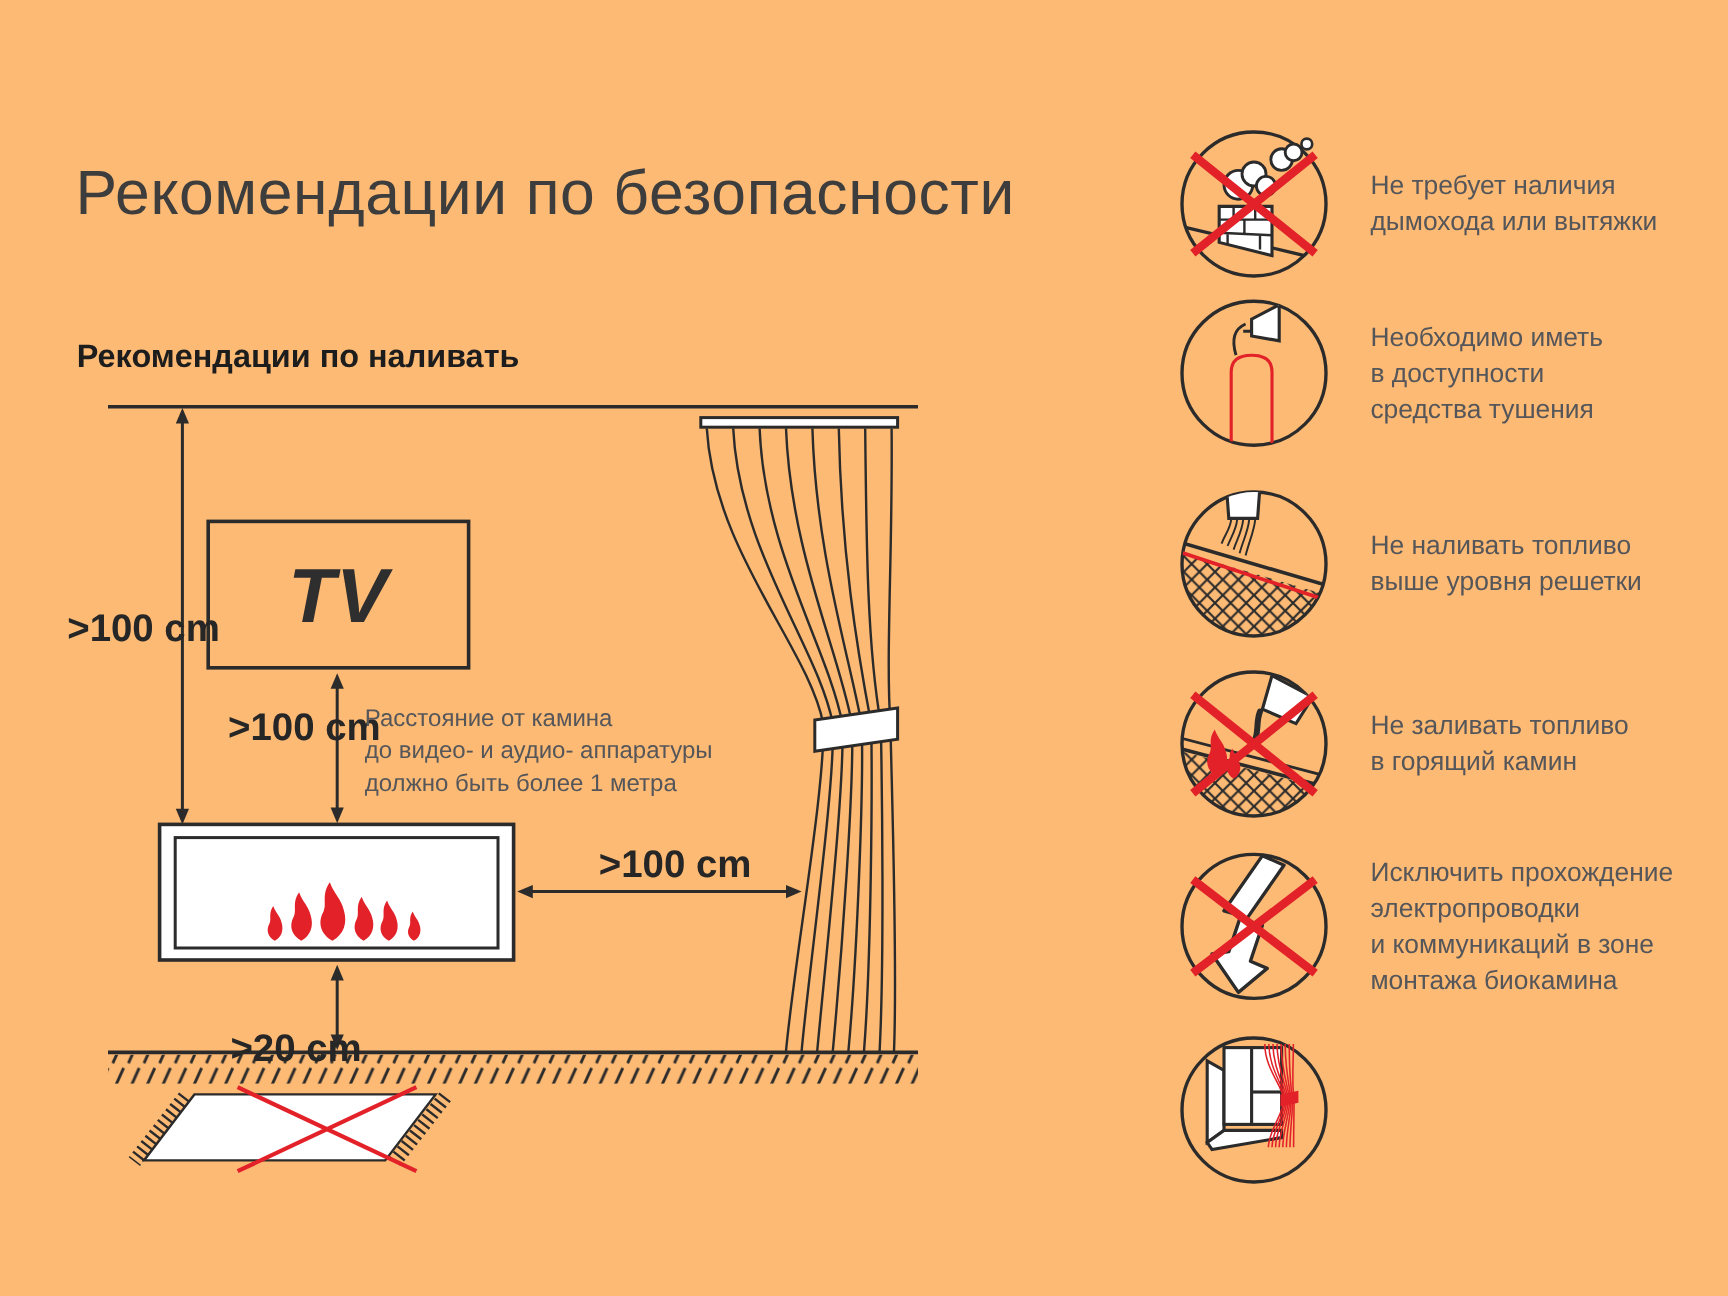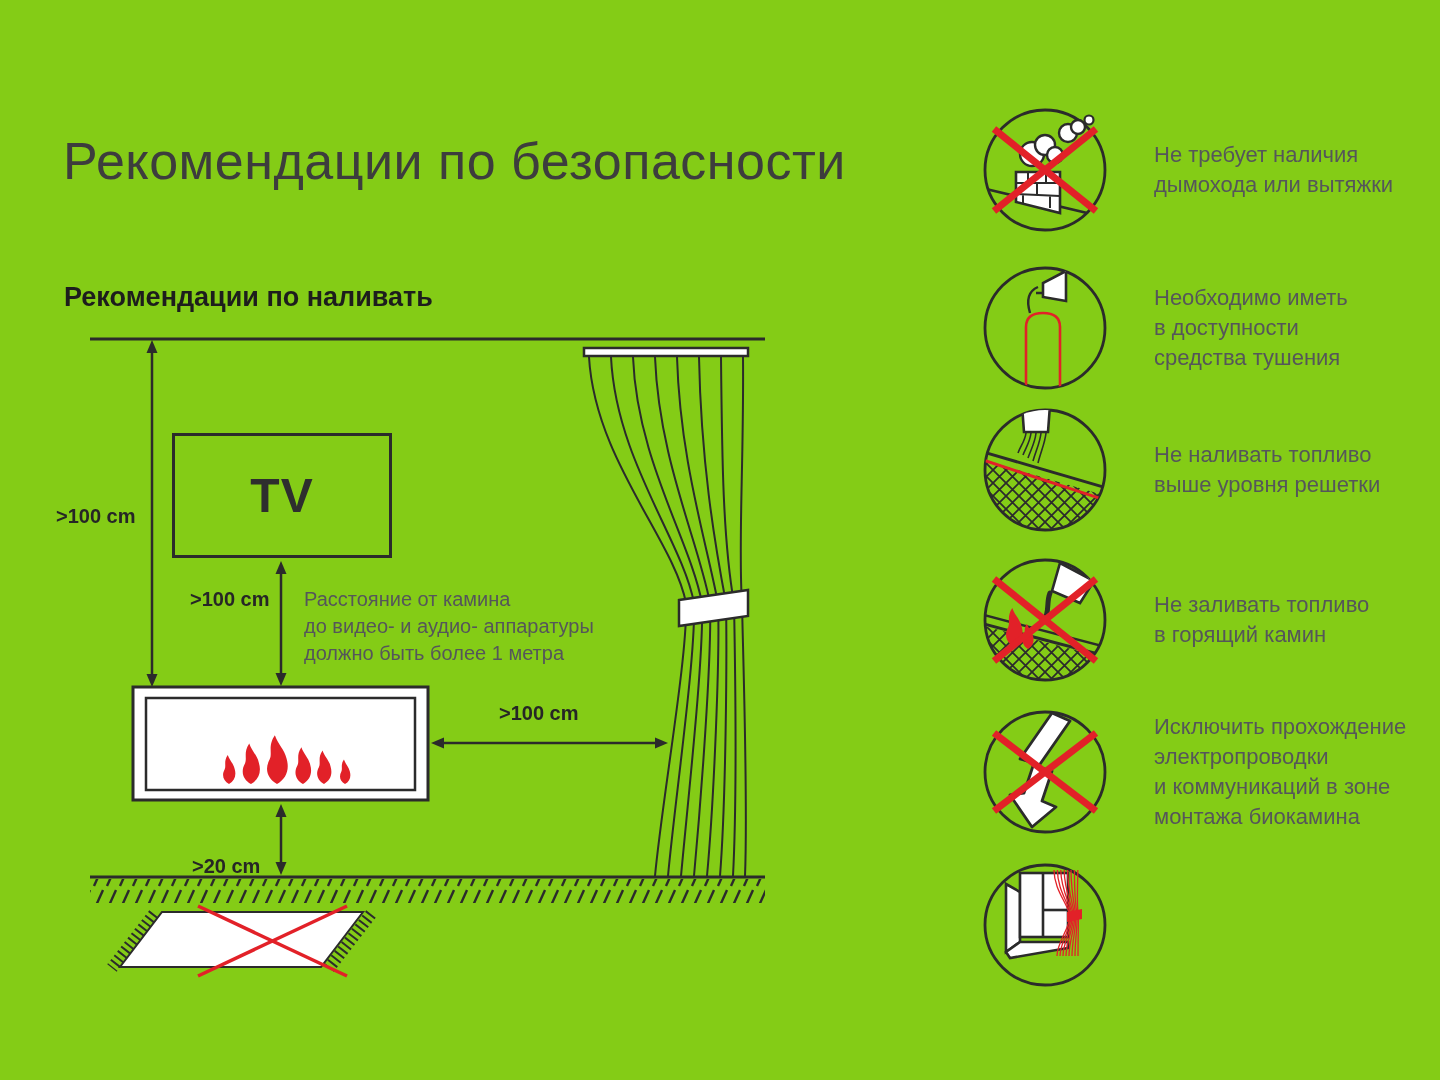--- a/index.html
+++ b/index.html
@@ -1,33 +1,33 @@
 <!DOCTYPE html>
 <html><head>
 <meta charset="utf-8">
 <style>
   html,body{margin:0;padding:0;background:#fff;}
-  .canvas{position:relative;width:1440px;height:1080px;background:#84cc16;overflow:hidden;
+  .canvas{position:relative;width:1440px;height:1080px;background:#fdba74;overflow:hidden;
           font-family:"Liberation Sans",sans-serif;color:#2b2b2b;}
   .abs{position:absolute;}
   .page-title{left:63px;top:96px;font-size:52px;font-weight:300;color:#3d3d3d;letter-spacing:.5px;white-space:nowrap;}
   .section-title{left:64px;top:260px;font-size:27px;font-weight:700;color:#1d1d1d;white-space:nowrap;}
   .tv-box{left:172px;top:433px;width:220px;height:125px;border:3px solid #2b2b2b;box-sizing:border-box;
           display:flex;align-items:center;justify-content:center;}
-  .tv-label{font-size:48px;font-weight:700;color:#2e2e2e;letter-spacing:1px;}
-  .dim{font-size:20px;font-weight:700;color:#262626;white-space:nowrap;text-align:right;}
+  .tv-label{font-size:64px;font-weight:700;color:#2e2e2e;letter-spacing:1px;font-style:italic;}
+  .dim{font-size:32px;font-weight:700;color:#262626;white-space:nowrap;text-align:right;}
   .dim-ceiling{left:56px;top:505px;}
   .dim-tv{left:190px;top:588px;}
   .dim-curtain{left:499px;top:702px;}
   .dim-floor{left:192px;top:826px;margin-top:29px;}
   .note{font-size:20px;line-height:27px;color:#55565a;white-space:pre-line;}
   .note-tv{left:304px;top:586px;}
   .note-floor{left:304px;top:813px;}
   .diagram-svg{left:0;top:0;}
-  .safety-row{position:absolute;left:980px;height:130px;display:flex;align-items:center;gap:44px;}
+  .safety-row{position:absolute;left:980px;height:130px;display:flex;align-items:center;gap:32px;}
   .icon-wrap{width:130px;height:130px;flex:0 0 auto;display:block;}
   .safety-text{margin:0;font-size:22px;line-height:30px;color:#55565a;white-space:pre-line;max-width:310px;}
 </style>
 </head>
 <body>
 
 <div class="canvas">
 
   <svg width="0" height="0" style="position:absolute" aria-hidden="true">
     <defs>
@@ -147,21 +147,21 @@
         <g stroke="#e22128" stroke-width="7">
           <line x1="14" y1="24" x2="116" y2="106"></line>
             <line x1="116" y1="24" x2="14" y2="106"></line>
         </g>
       </svg>
     </span>
     <p class="safety-text">Не требует наличия
 дымохода или вытяжки</p>
   </div>
 
-  <div class="safety-row" style="top:263px">
+  <div class="safety-row" style="top:246px">
     <span class="icon-wrap">
       <svg width="130" height="130" viewBox="0 0 130 130" fill="none">
         <circle cx="65" cy="65" r="60" stroke="#2b2b2b" stroke-width="2.8"></circle>
         <g clip-path="url(#iconClip)">
           <path d="M46 126 L46 64 Q46 50 63 50 Q80 50 80 64 L80 126" stroke="#e22128" stroke-width="2.6"></path>
           <path d="M63 34 L63 20 L86 8 L86 38 Z" stroke="#2b2b2b" stroke-width="2.6" fill="#fff"></path>
           <line x1="56" y1="30" x2="63" y2="30" stroke="#2b2b2b" stroke-width="2.4"></line>
           <path d="M50 50 Q44 30 58 24" stroke="#2b2b2b" stroke-width="2.4"></path>
         </g>
       </svg>

